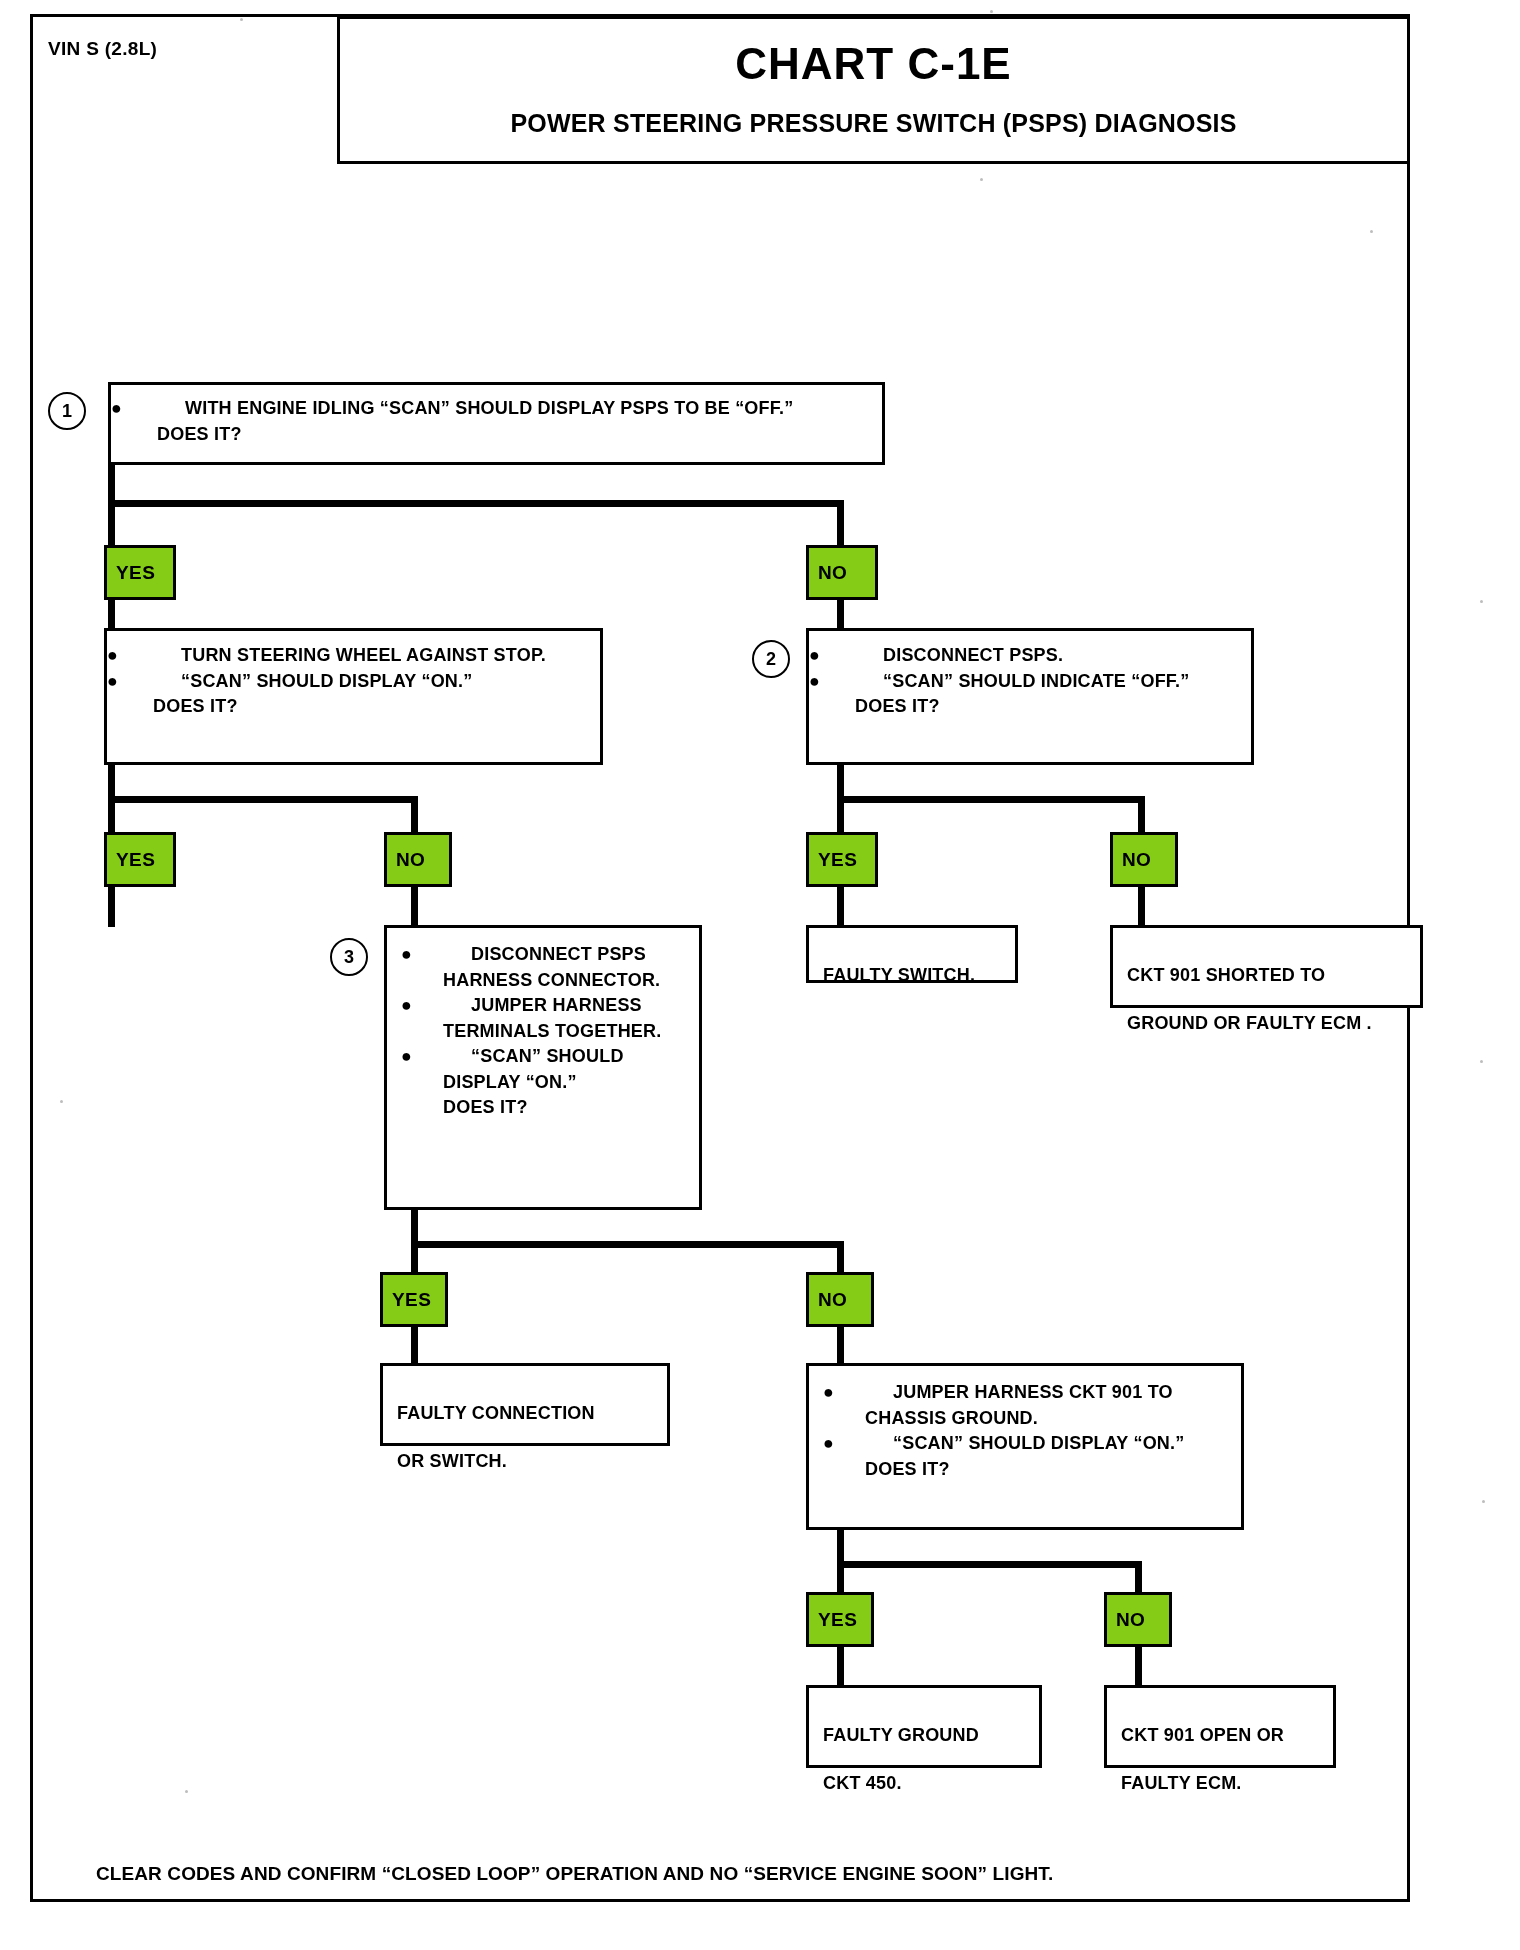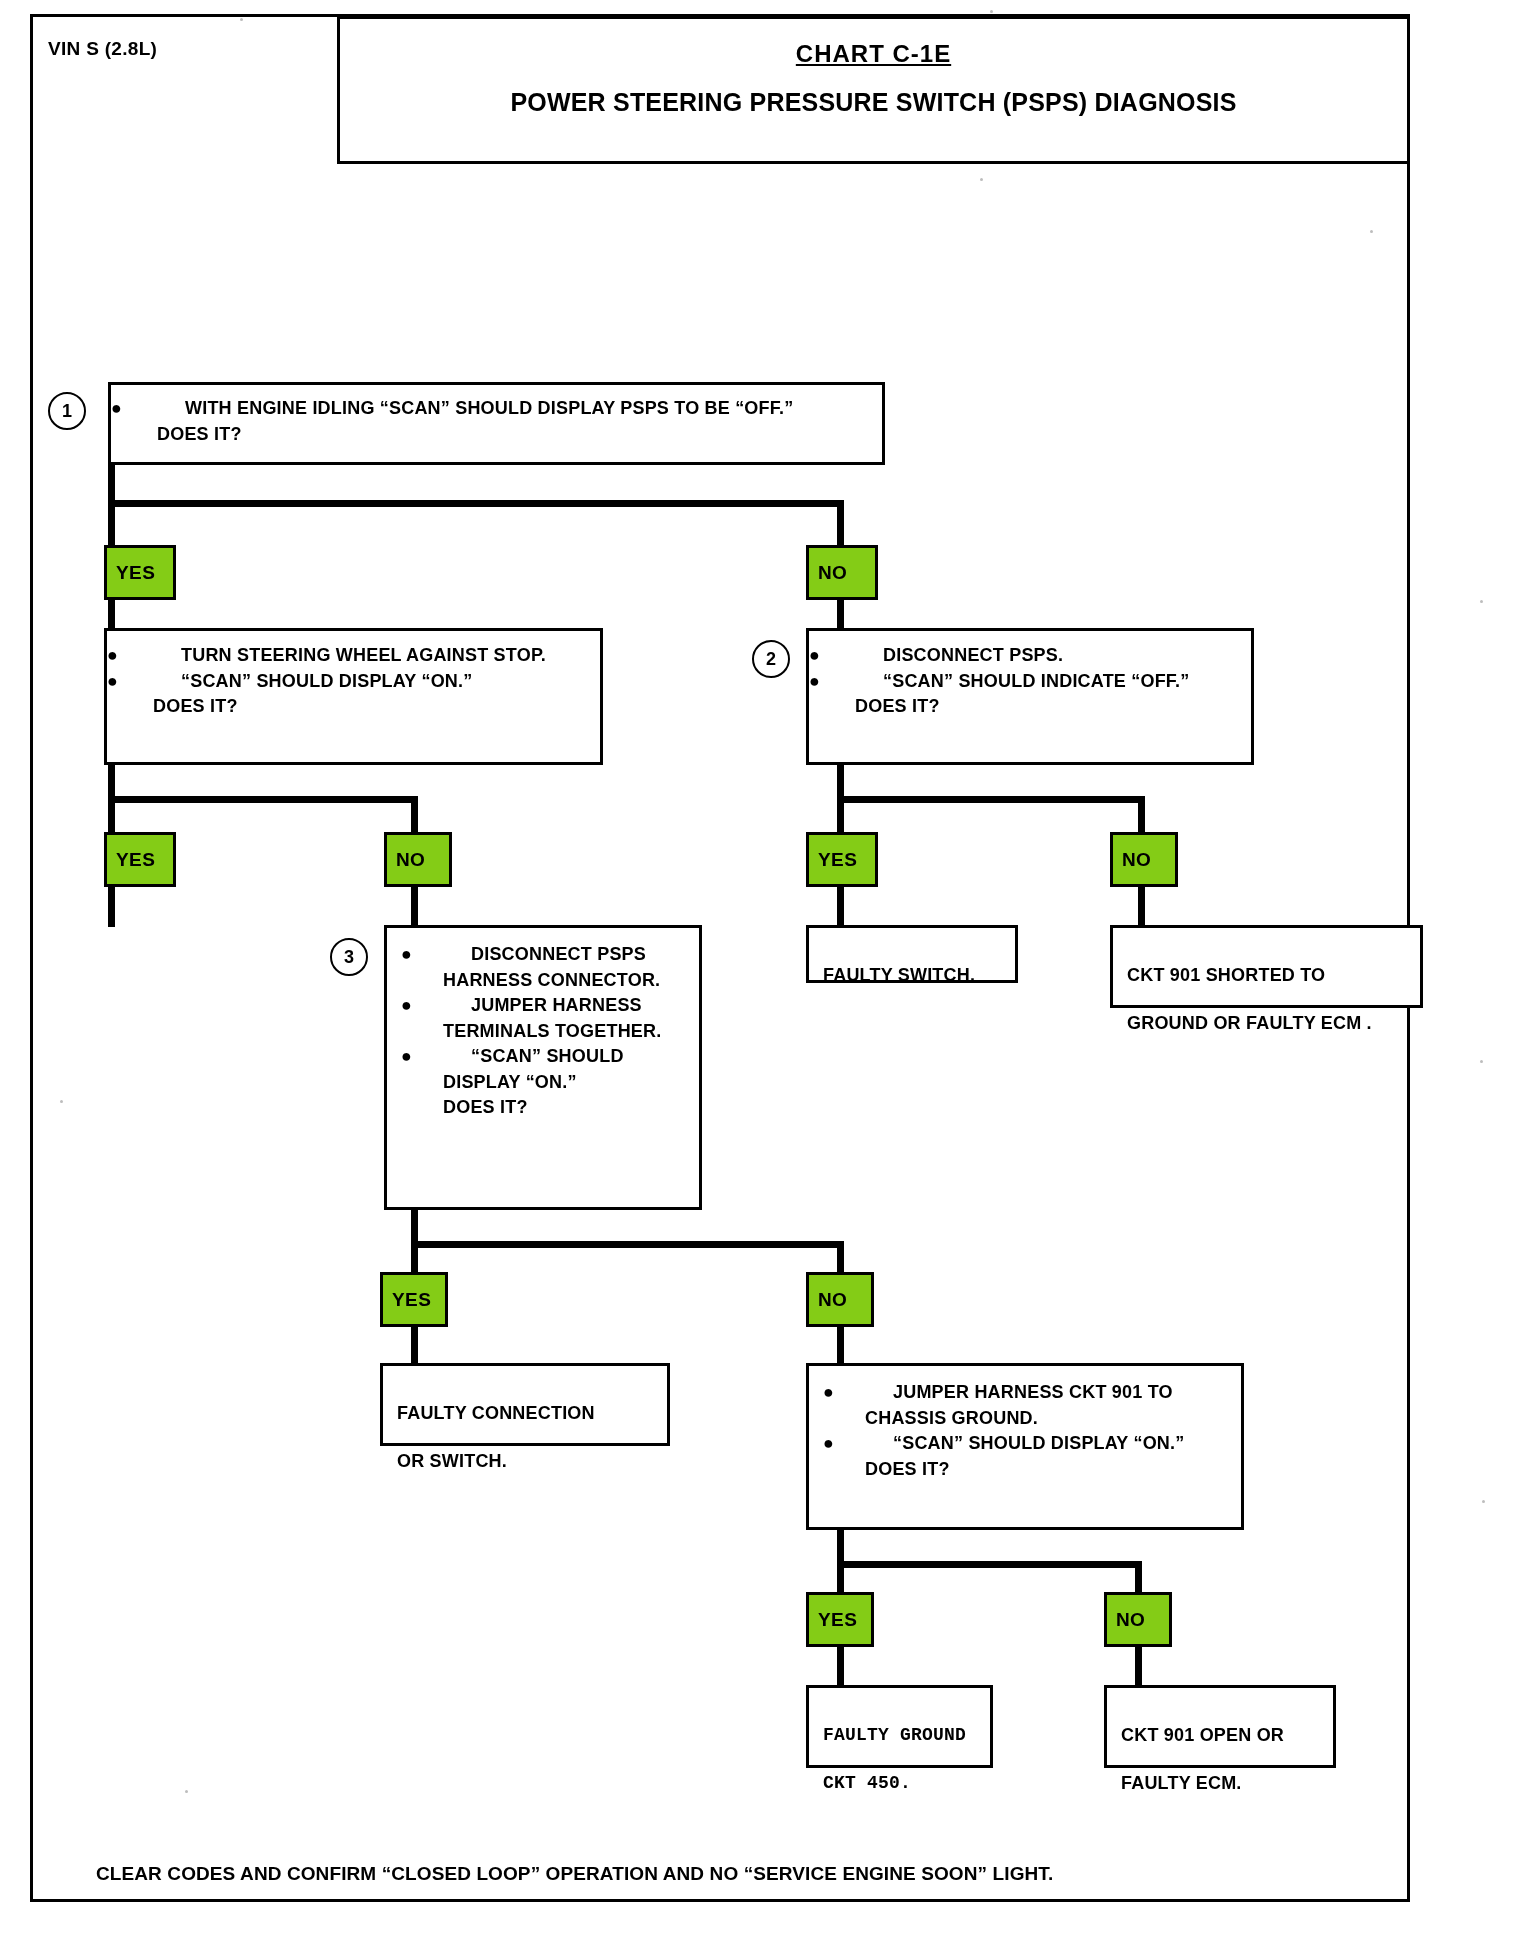--- a/index.html
+++ b/index.html
@@ -26,26 +26,25 @@
   #title-box{
     position:absolute;
     left:337px; top:16px;
     width:1073px; height:148px;
     border:3px solid #000;
     box-sizing:border-box;
     text-align:center;
     background:#fff;
   }
   #chart-number{
-    font-size:24px;
+    font-size:44px;
     font-weight:bold;
     letter-spacing:1px;
     margin-top:22px;
     line-height:1.05;
-    text-decoration:underline;
   }
   #chart-title{
     font-size:25px;
     font-weight:bold;
     line-height:1.18;
     margin-top:10px;
     letter-spacing:.2px;
     padding:0 10px;
   }
   #vin-label{
@@ -267,21 +266,21 @@
     <div class="bullet-row">
       <span class="bullet" style="width:56px;padding-left:14px;box-sizing:border-box;">●</span>
       <span class="bullet-txt">“SCAN” SHOULD DISPLAY “ON.”</span>
     </div>
     <div class="nobullet" style="padding-left:56px;">DOES IT?</div>
   </div>
 
   <div class="ynbox" style="left:806px; top:1592px; width:68px; height:55px;">YES</div>
   <div class="ynbox" style="left:1104px; top:1592px; width:68px; height:55px;">NO</div>
 
-  <div class="fbox" style="left:806px; top:1685px; width:187px; height:83px; padding:13px 0 0 14px;font-family:Liberation Mono, monospace;">
+  <div class="fbox" style="left:806px; top:1685px; width:236px; height:83px; padding:13px 0 0 14px;">
     <div class="line">FAULTY GROUND</div>
     <div class="line">CKT  450.</div>
   </div>
 
   <div class="fbox" style="left:1104px; top:1685px; width:232px; height:83px; padding:13px 0 0 14px;">
     <div class="line">CKT 901 OPEN OR</div>
     <div class="line">FAULTY ECM.</div>
   </div>
 
   <div id="footer-note">CLEAR CODES AND CONFIRM “CLOSED LOOP”  OPERATION AND NO “SERVICE ENGINE SOON” LIGHT.</div>

